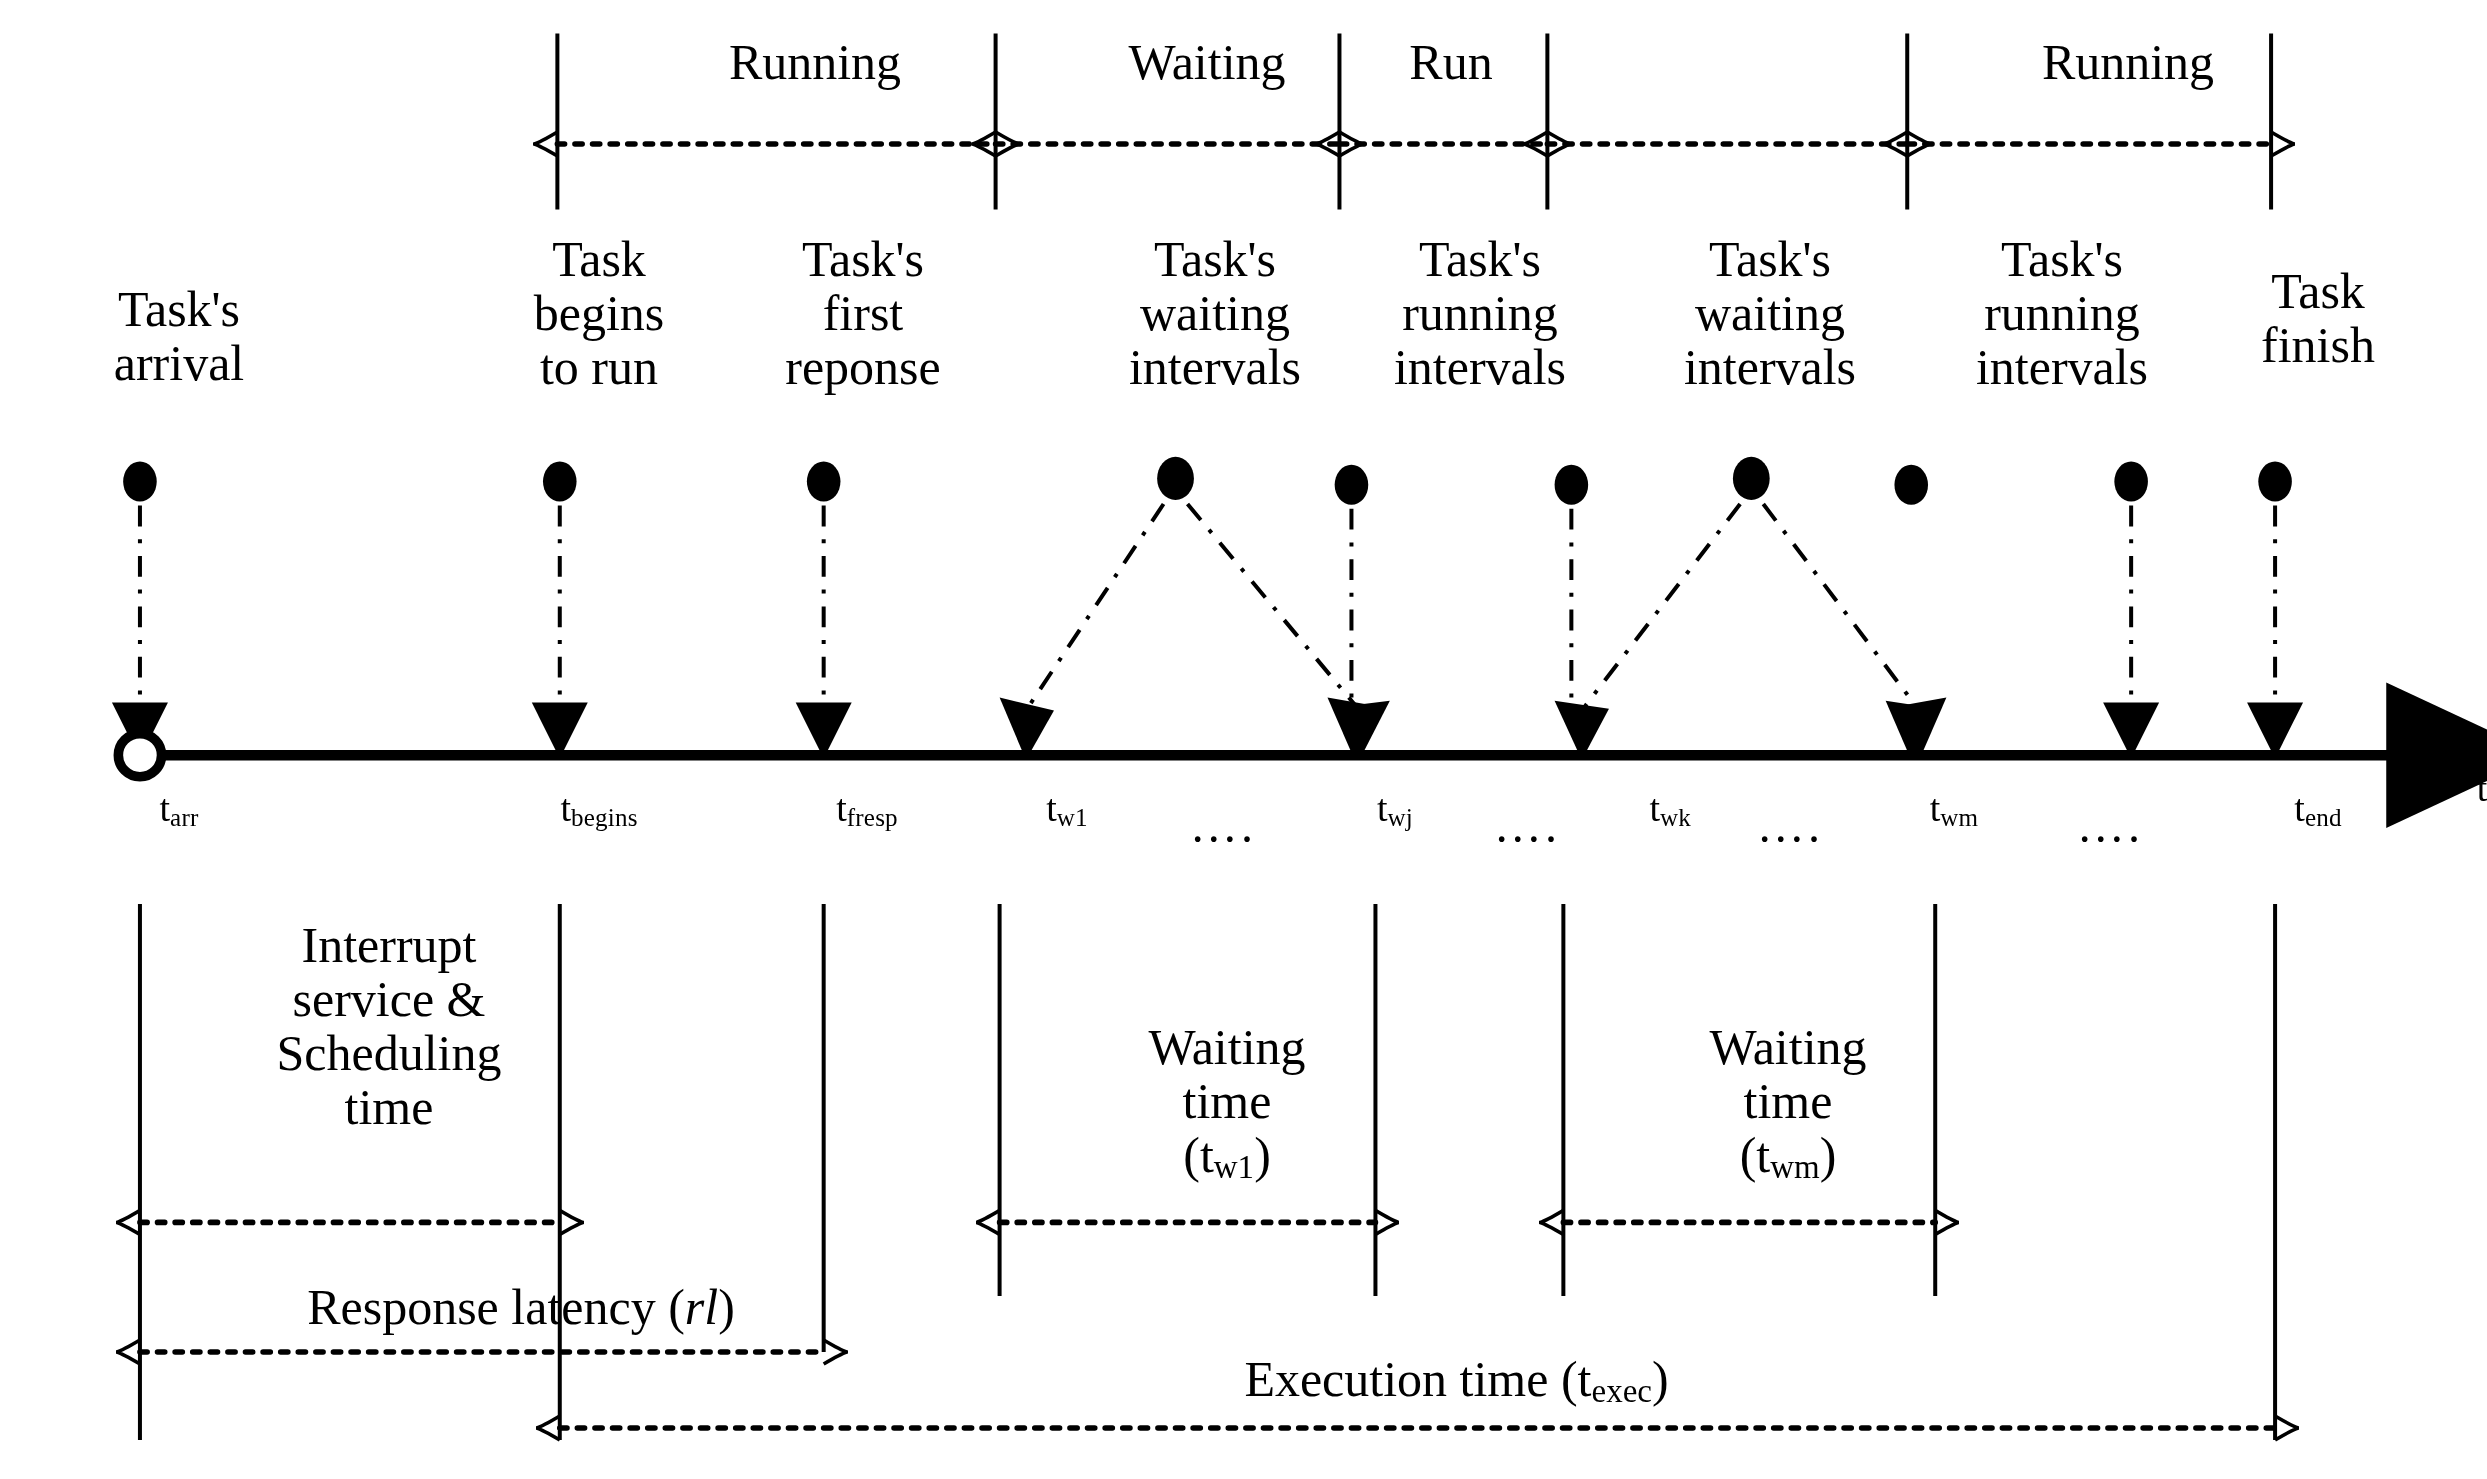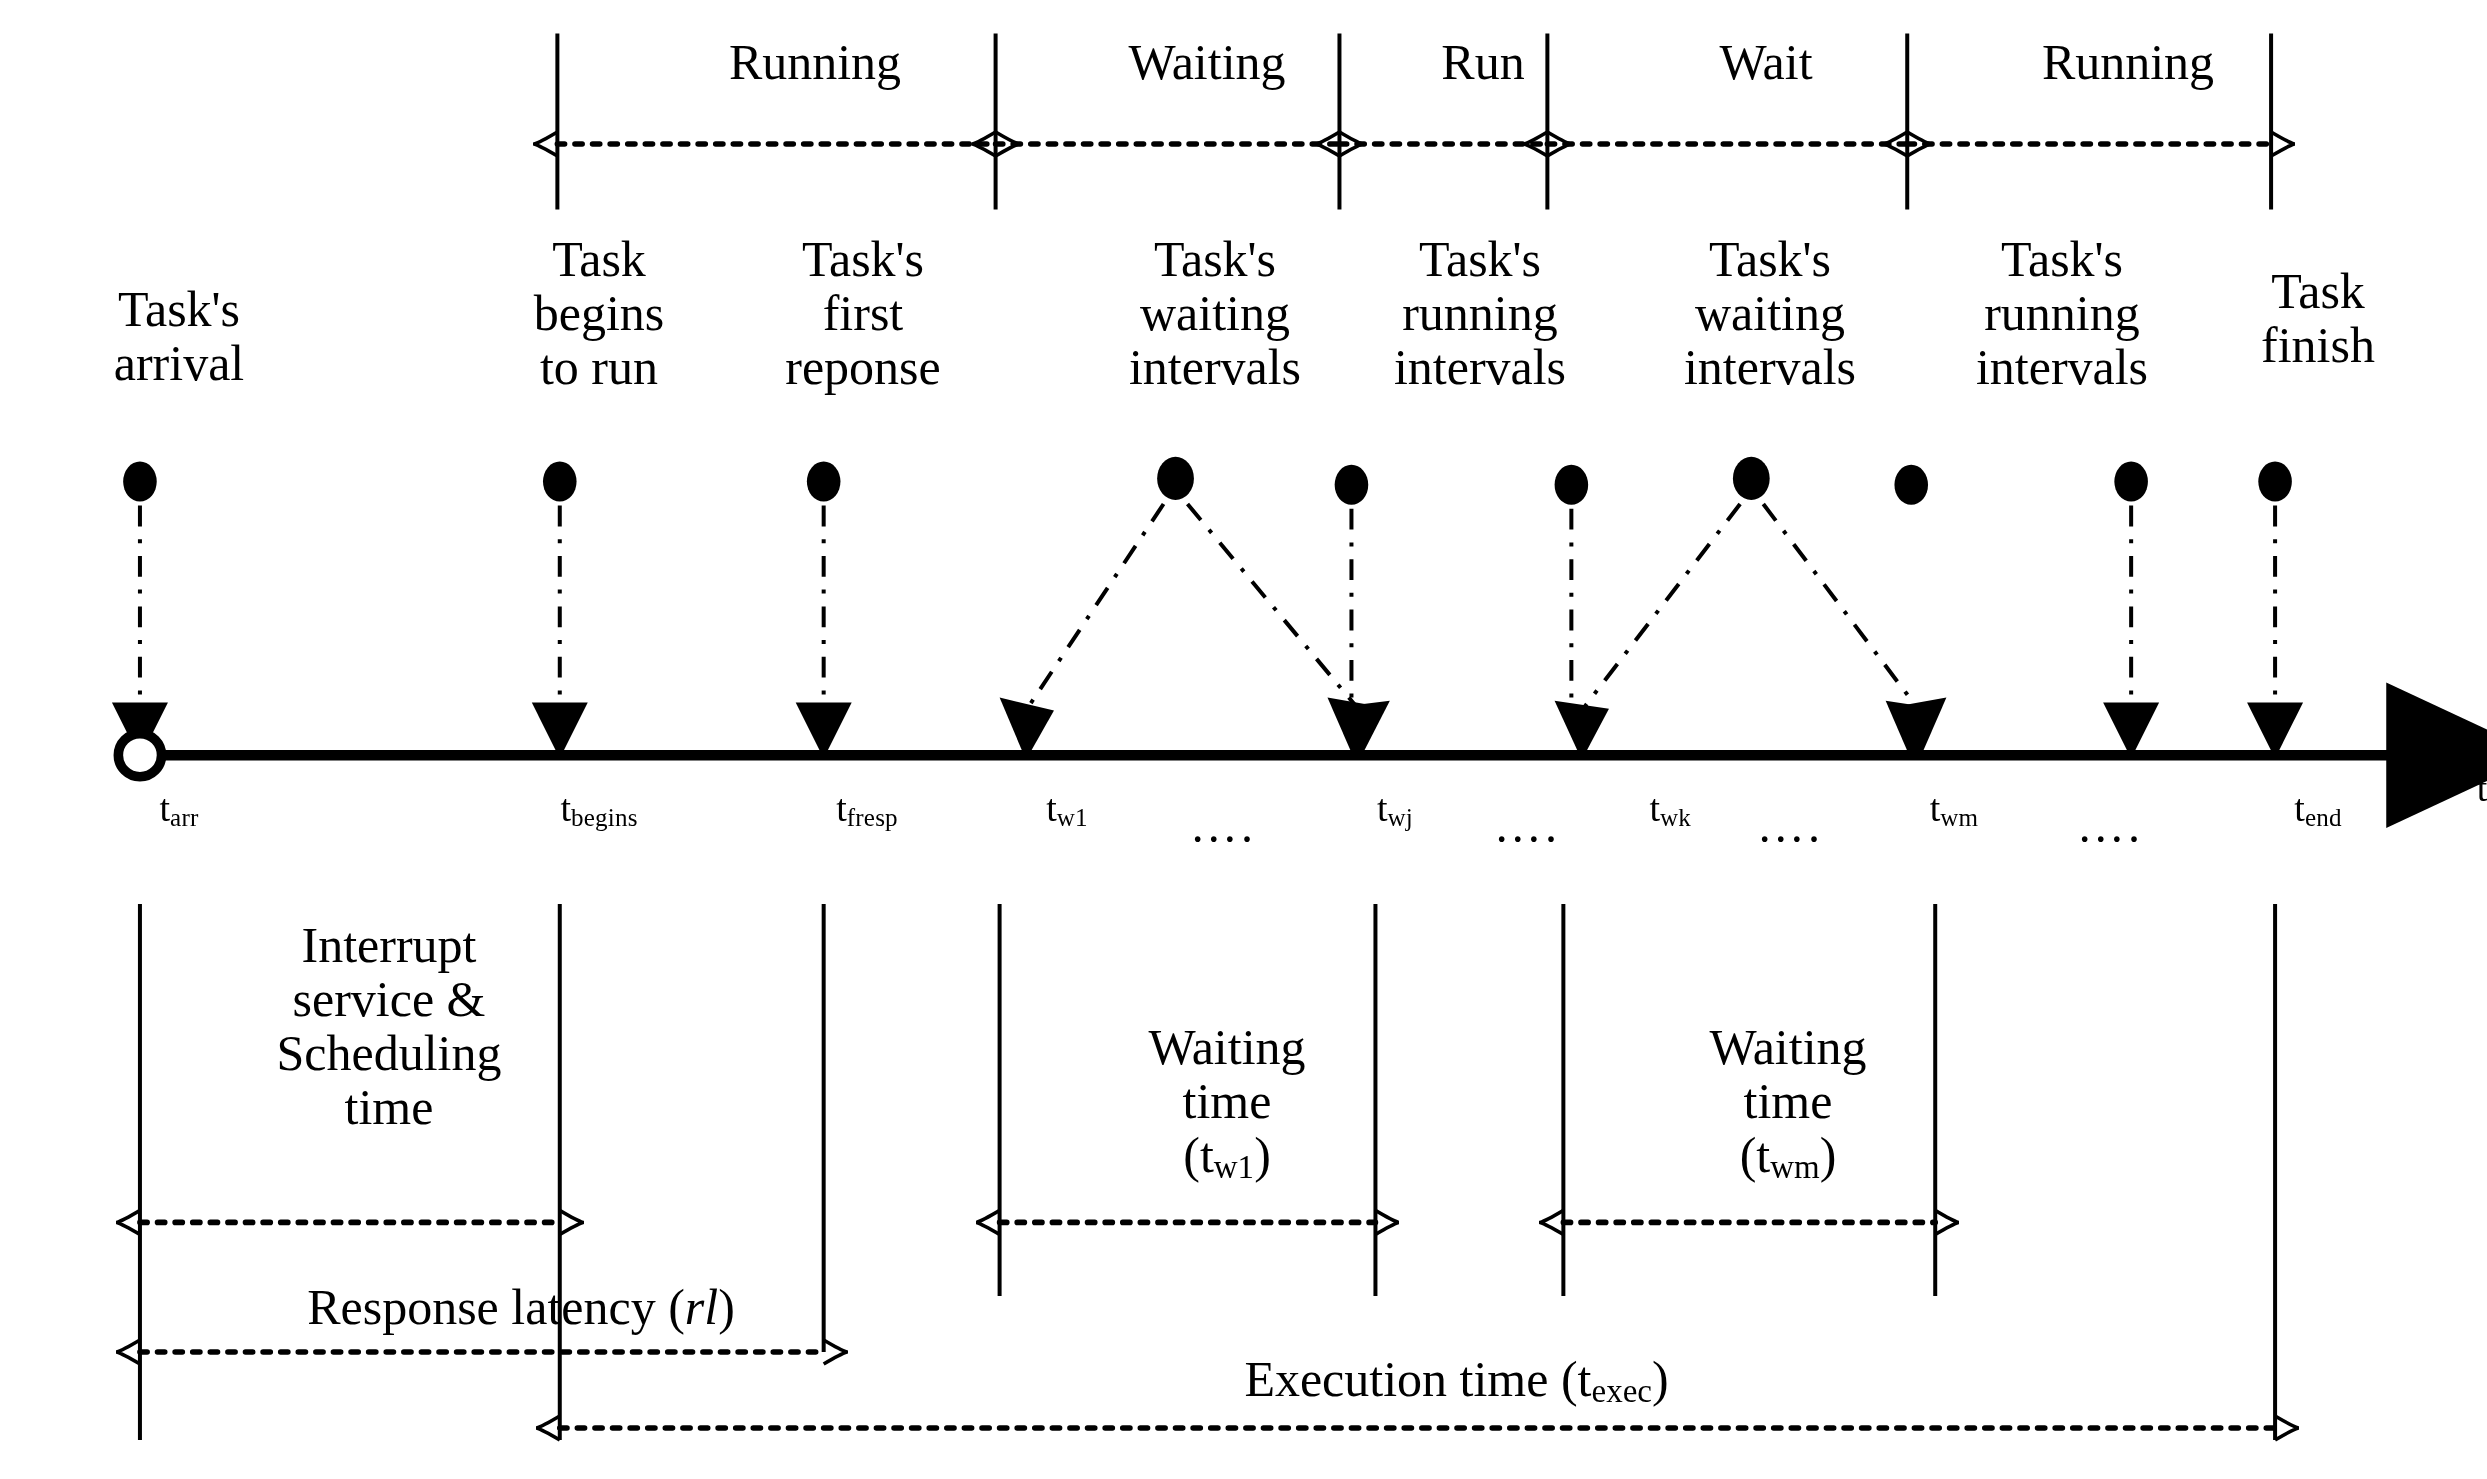--- a/index.html
+++ b/index.html
@@ -114,22 +114,21 @@
       <line x1="175" y1="1528" x2="700" y2="1528" marker-start="url(#ahL)" marker-end="url(#ahR)"></line>
       <line x1="1250" y1="1528" x2="1720" y2="1528" marker-start="url(#ahL)" marker-end="url(#ahR)"></line>
       <line x1="1955" y1="1528" x2="2420" y2="1528" marker-start="url(#ahL)" marker-end="url(#ahR)"></line>
       <line x1="175" y1="1690" x2="1030" y2="1690" marker-start="url(#ahL)" marker-end="url(#ahR)"></line>
       <line x1="700" y1="1785" x2="2845" y2="1785" marker-start="url(#ahL)" marker-end="url(#ahR)"></line>
     </g>
   </svg>
 
   <div class="lbl phase-lbl" style="left:557px;width:438px;top:35px;">Running</div>
   <div class="lbl phase-lbl" style="left:996px;width:344px;top:35px;">Waiting</div>
-  <div class="lbl phase-lbl" style="left:1340px;width:208px;top:35px;">Run</div>
-  <div class="lbl phase-lbl" style="left:1547px;width:360px;top:35px;">Wait</div>
+  <div class="lbl phase-lbl" style="left:1308px;width:208px;top:35px;">Run</div>
   <div class="lbl phase-lbl" style="left:1907px;width:364px;top:35px;">Running</div>
 
   <div class="lbl evt-lbl" style="left:0px;width:280px;top:282px;">Task's
 arrival</div>
   <div class="lbl evt-lbl" style="left:432px;width:256px;top:232px;">Task
 begins
 to run</div>
   <div class="lbl evt-lbl" style="left:696px;width:256px;top:232px;">Task's
 first
 reponse</div>

